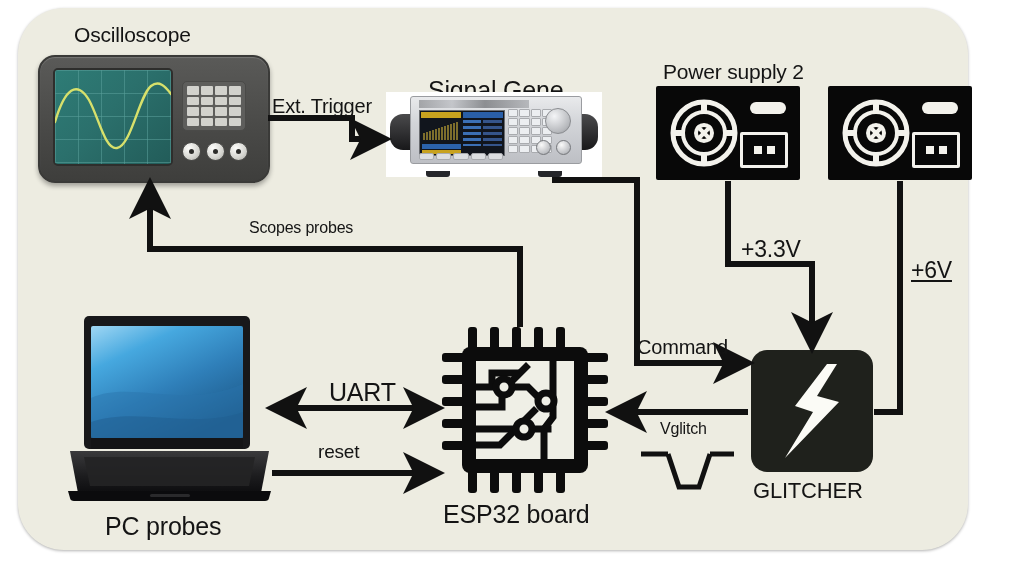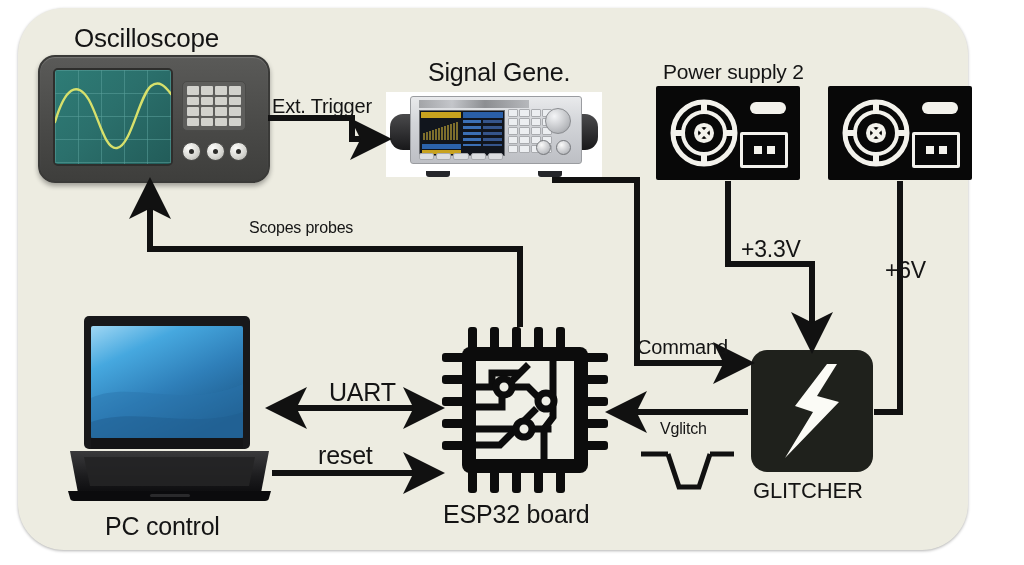--- a/index.html
+++ b/index.html
@@ -25,21 +25,21 @@
     box-shadow: 0 1px 3px rgba(0,0,0,0.30);
   }
   .lbl {
     position: absolute;
     color: #141414;
     font-weight: 400;
     white-space: nowrap;
     letter-spacing: -0.2px;
   }
   
-  #osc-title { left: 74px; top: 23px; font-size: 26px; }
+  #osc-title { left: 74px; top: 23px; font-size: 21px; }
   #oscilloscope {
     position: absolute;
     left: 38px; top: 55px;
     width: 228px; height: 124px;
     background: linear-gradient(180deg,#5a5a58 0%, #4a4a48 55%, #3e3e3c 100%);
     border-radius: 17px;
     border: 2px solid #3a3a38;
     box-shadow: 0 3px 5px rgba(0,0,0,0.33), inset 0 1px 1px rgba(255,255,255,0.18);
   }
   #osc-screen {
@@ -78,21 +78,21 @@
   #osc-knobs { position: absolute; left: 142px; top: 85px; width: 66px; display:flex; justify-content: space-between; }
   .knob {
     width: 17px; height: 17px; border-radius: 50%;
     background: radial-gradient(circle at 35% 30%, #fdfdfb 0%, #d5d5d0 60%, #a9a9a4 100%);
     border: 1px solid #4d4d4b;
     display: flex; align-items: center; justify-content: center;
   }
   .knob::after { content:''; width: 5px; height: 5px; border-radius:50%; background:#2c2c2a; }
 
   
-  #sig-title { left: 428px; top: 58px; font-size: 25px; }
+  #sig-title { left: 428px; top: 76px; font-size: 25px; }
   #siggen {
     position: absolute; left: 386px; top: 92px;
     width: 216px; height: 85px;
     background: #ffffff;
   }
   #siggen .body {
     position: absolute; left: 24px; top: 4px; width: 170px; height: 66px;
     background: linear-gradient(180deg,#e9eaec 0%, #d2d4d8 40%, #bdbfc4 100%);
     border: 1px solid #9a9ca0; border-radius: 3px;
   }
@@ -184,24 +184,24 @@
   #laptop { position: absolute; left: 62px; top: 310px; width: 215px; height: 195px; }
   #pc-title { left: 105px; top: 512px; font-size: 25px; }
 
   
   #wires { position:absolute; left:0; top:0; width:1024px; height:565px; pointer-events:none; }
 
   
   #lbl-ext      { left: 272px; top: 95px;  font-size: 20px; }
   #lbl-scopes   { left: 249px; top: 219px; font-size: 16px; }
   #lbl-uart     { left: 329px; top: 378px; font-size: 25px; }
-  #lbl-reset    { left: 318px; top: 441px; font-size: 25px; }
+  #lbl-reset    { left: 318px; top: 441px; font-size: 19px; }
   #lbl-command  { left: 637px; top: 336px; font-size: 20px; }
   #lbl-33v      { left: 741px; top: 236px; font-size: 23px; }
-  #lbl-6v       { left: 885px; top: 257px; font-size: 23px; }
+  #lbl-6v       { left: 911px; top: 257px; font-size: 23px; text-decoration: underline; }
   #lbl-vglitch  { left: 660px; top: 420px; font-size: 16px; }
 </style>
 </head>
 <body>
 
 <div id="stage">
   <div class="panel"></div>
 
   <div class="lbl" id="osc-title">Oscilloscope</div>
   <div id="oscilloscope">
@@ -371,21 +371,21 @@
     <rect x="22" y="6" width="166" height="133" rx="5" fill="#18181a"></rect>
     <rect x="29" y="16" width="152" height="112" rx="2" fill="url(#scr)"></rect>
     <path d="M29,88 C70,70 120,100 181,74 L181,128 L29,128 Z" fill="#2a74ab" opacity="0.45"></path>
     <path d="M29,112 C75,96 130,120 181,102 L181,128 L29,128 Z" fill="#1f5e90" opacity="0.5"></path>
     <rect x="29" y="128" width="152" height="11" fill="#141416"></rect>
     <path d="M8,141 L207,141 L199,183 L16,183 Z" fill="url(#base)"></path>
     <path d="M22,147 L193,147 L187,176 L28,176 Z" fill="#232325" opacity="0.9"></path>
     <path d="M6,181 L209,181 L207,188 C207,190 205,191 203,191 L12,191 C10,191 8,190 8,188 Z" fill="#0b0b0d"></path>
     <rect x="88" y="184" width="40" height="3" rx="1.5" fill="#2a2a2c"></rect>
   </svg>
-  <div class="lbl" id="pc-title">PC control</div>
+  <div class="lbl" id="pc-title">PC probes</div>
 
   <svg id="esp32" viewBox="0 0 170 170">
     <g fill="#0c0c0c">
 
       <rect x="28" y="2" width="9" height="26" rx="3"></rect>
         <rect x="50" y="2" width="9" height="26" rx="3"></rect>
       <rect x="72" y="2" width="9" height="26" rx="3"></rect>
         <rect x="94" y="2" width="9" height="26" rx="3"></rect>
       <rect x="116" y="2" width="9" height="26" rx="3"></rect>
 

